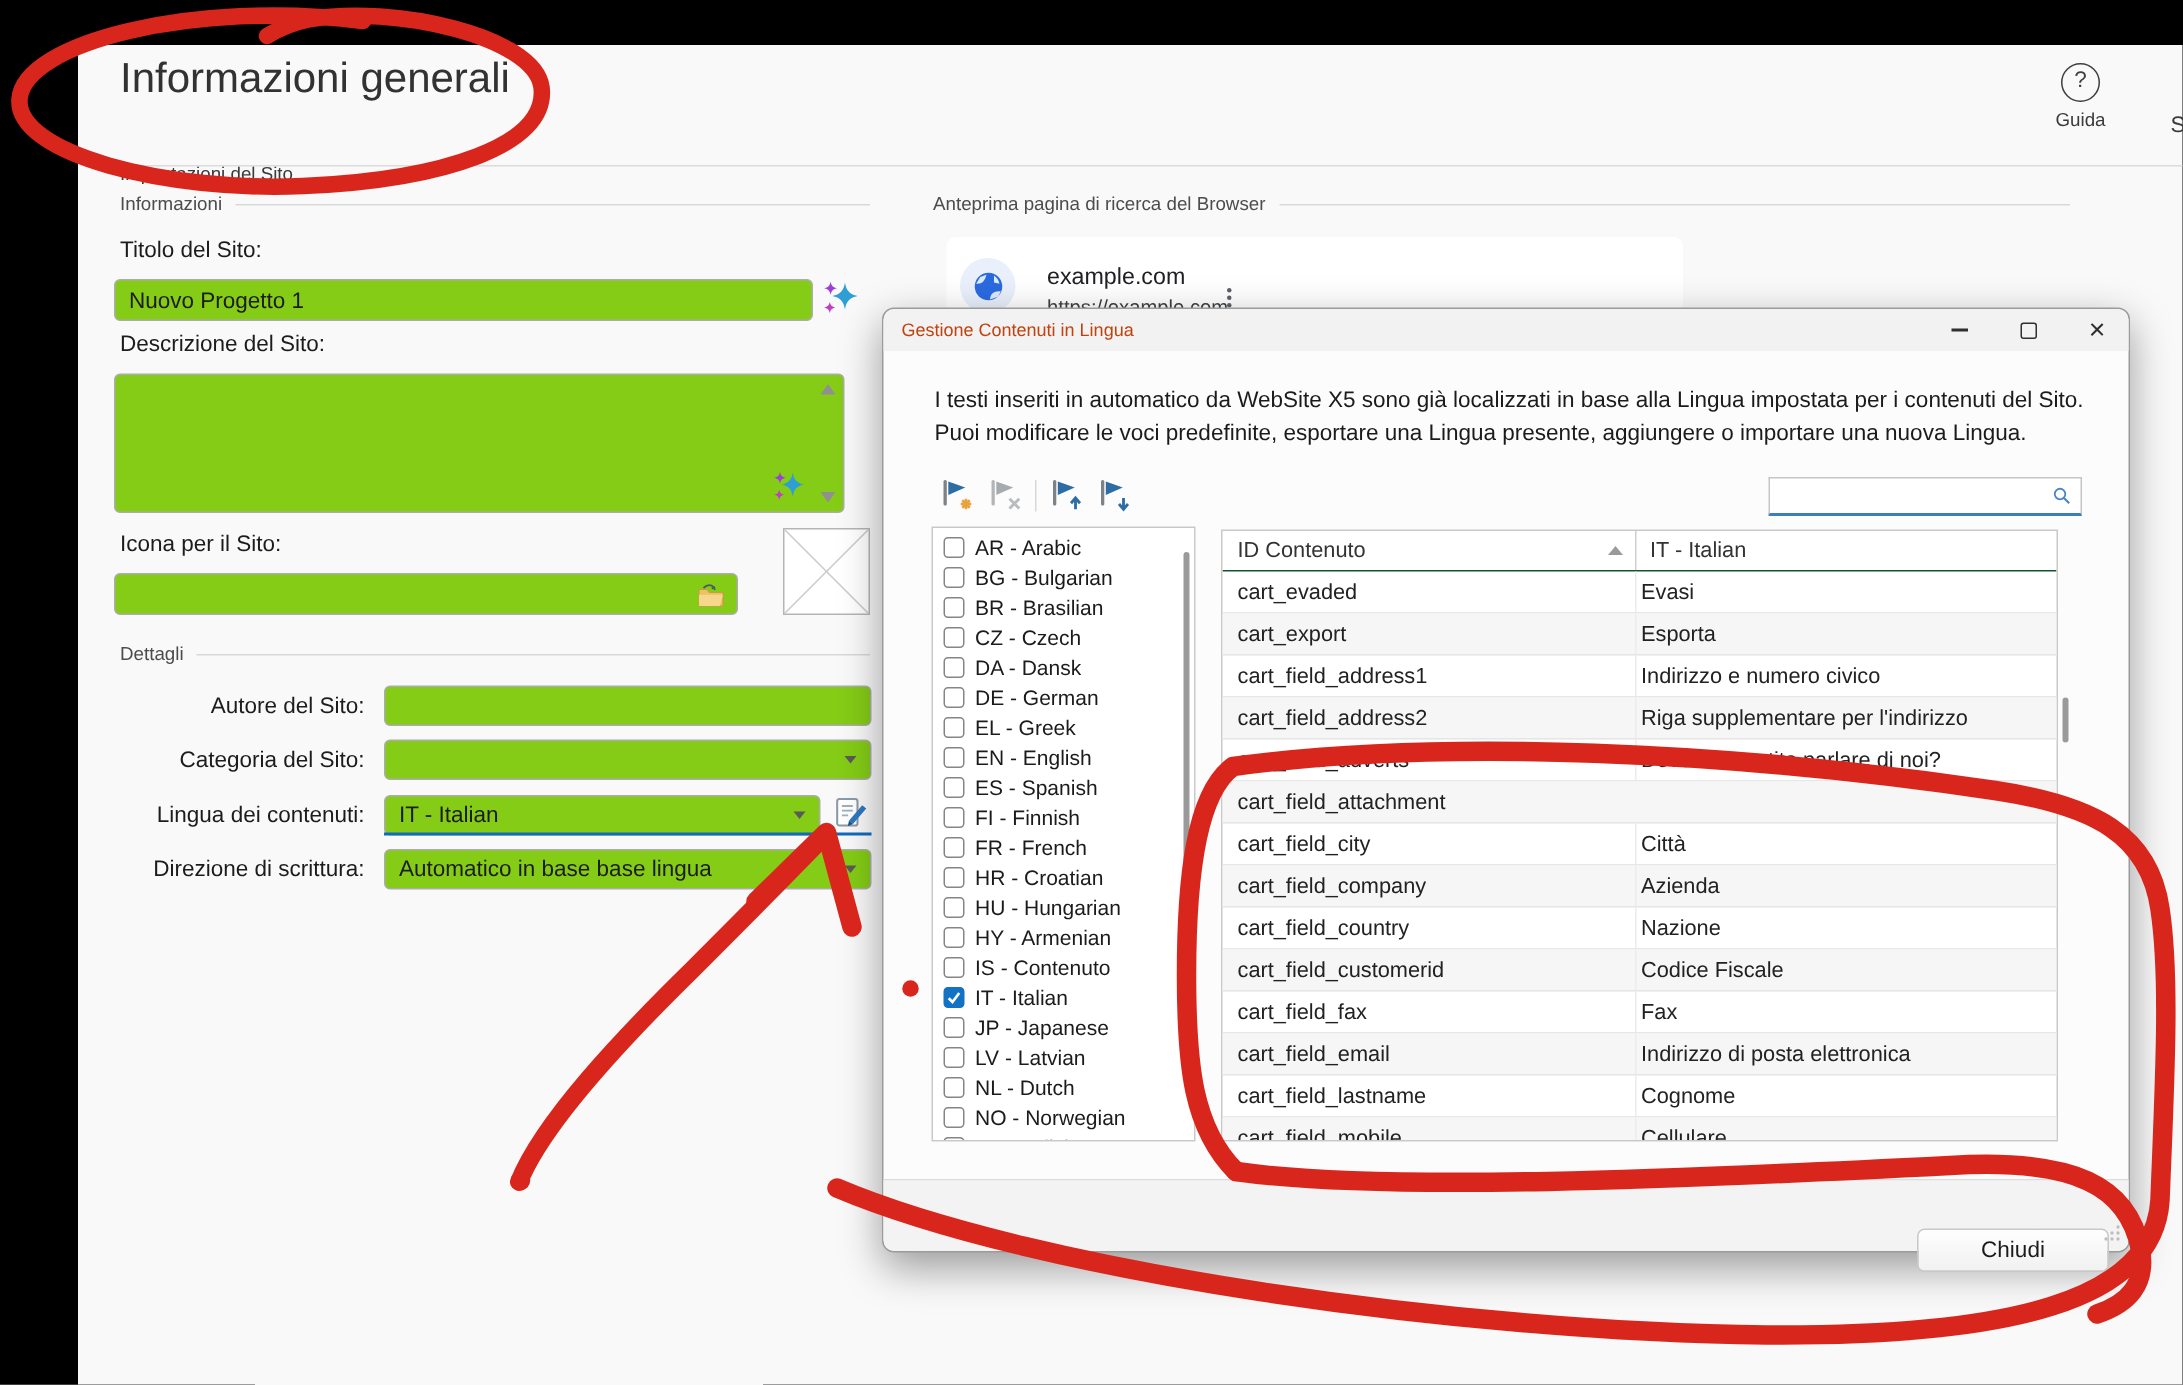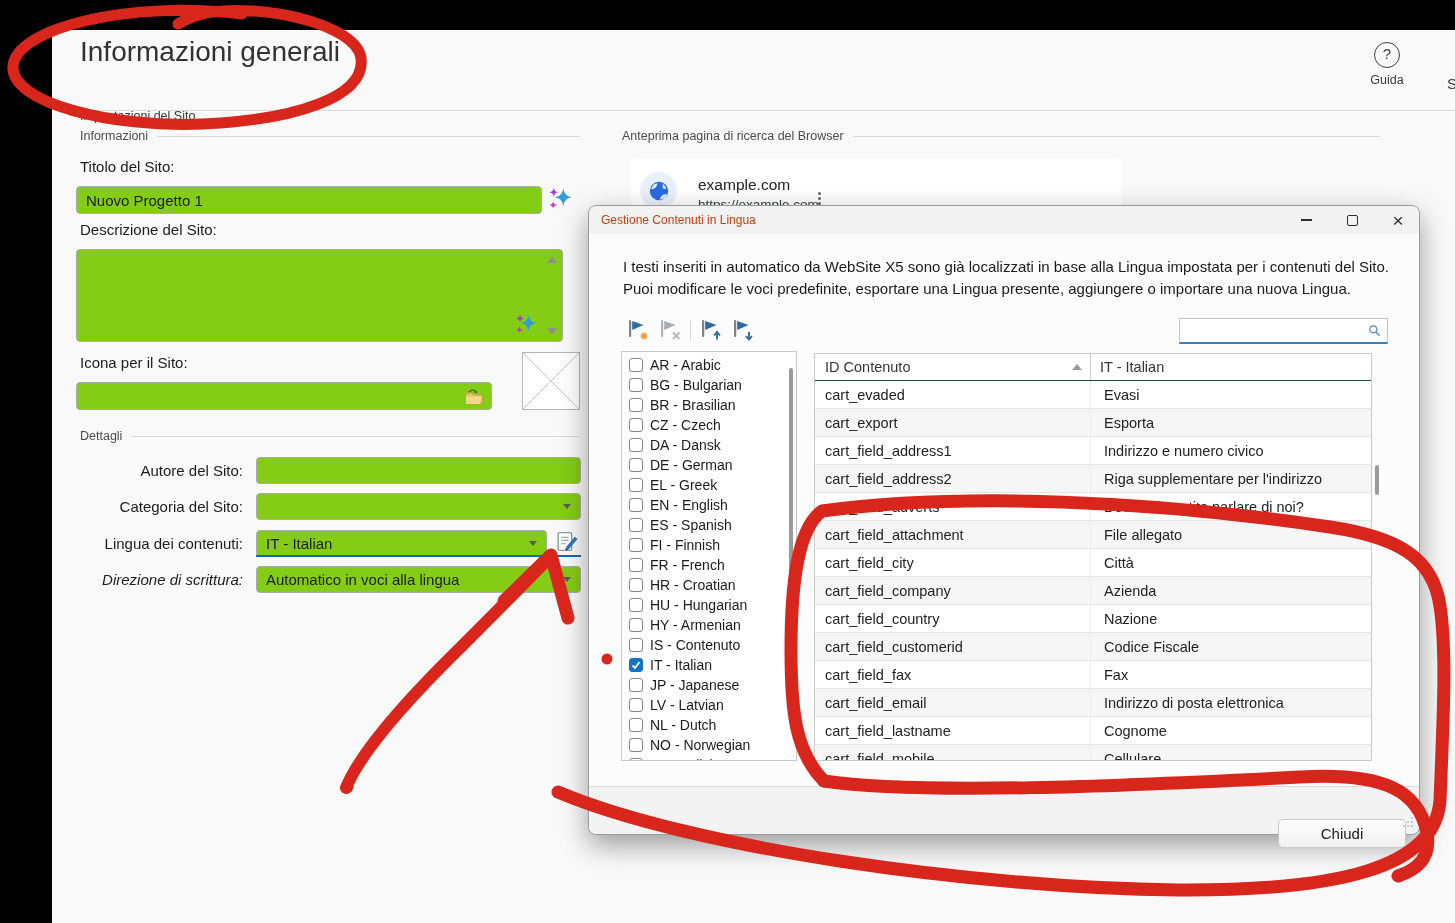--- a/index.html
+++ b/index.html
@@ -91,21 +91,21 @@
     border:1px solid #c9c9c9; overflow:hidden; }
   .thead { display:flex; height:27px; align-items:center; border-bottom:1px solid #14532d; }
   .th1 { width:275px; padding-left:10px; font-size:14.5px; color:#333; display:flex; align-items:center; }
   .sort-tri { margin-left:auto; margin-right:8px; width:0; height:0;
     border-left:5px solid transparent; border-right:5px solid transparent; border-bottom:6px solid #9a9a9a; }
   .th2 { flex:1; padding-left:9px; font-size:14.5px; color:#333; border-left:1px solid #cfcfcf;
     height:100%; display:flex; align-items:center; }
   .trow { display:flex; height:28px; align-items:center; border-bottom:1px solid #e6e6e6; }
   .trow:nth-of-type(even) { background:#f6f6f6; }
   .td1 { width:275px; padding-left:10px; font-size:14.5px; color:#222; white-space:nowrap; overflow:hidden; }
-  .td2 { flex:1; padding-left:13px; font-size:14.5px; color:#222; border-left:1px solid #ececec;
+  .td2 { flex:1; padding-left:3px; font-size:14.5px; color:#222; border-left:1px solid #ececec;
     height:100%; display:flex; align-items:center; white-space:nowrap; overflow:hidden; }
   .table-thumb { position:absolute; left:786px; top:259px; width:4px; height:30px; background:#9a9a9a; border-radius:2px; }
 
   
   .dlg-footer { position:absolute; left:0; top:580px; right:0; bottom:0; background:#f3f3f3;
     border-top:1px solid #dcdcdc; border-radius:0 0 8px 8px; }
   .close-btn { position:absolute; left:689px; top:8px; width:128px; height:29px; border:1px solid #c8c8c8;
     border-radius:5px; background:linear-gradient(#fefefe,#f1f1f1); font-size:15px; color:#1b1b1b;
     display:flex; align-items:center; justify-content:center; cursor:pointer;margin-top:24px; }
   .grip { position:absolute; left:812px; top:28px; }
@@ -192,23 +192,23 @@
   <div class="abs" style="left:503px; top:500px; width:25px; height:25px; cursor:pointer;">
     <svg width="25" height="25" viewBox="0 0 24 24">
       <rect x="3" y="2.5" width="13" height="17" rx="1.5" fill="#fff" stroke="#8a9aa8" stroke-width="1.3"></rect>
       <path d="M6 7 h7 M6 10 h7 M6 13 h4" stroke="#9fb0bd" stroke-width="1.2"></path>
       <path d="M10.5 16.5 L19 6.5 L21.6 8.6 L13.1 18.6 Z" fill="#2e78c0"></path>
       <path d="M10.5 16.5 L9.9 19.8 L13.1 18.6 Z" fill="#1b4f80"></path>
     </svg>
   </div>
   <div class="abs" style="left:204px; top:525px; width:325px; height:2px; background:#0f6cbd;"></div>
 
-  <div class="row-label" style="top:541px;font-style:italic;">Direzione di scrittura:</div>
+  <div class="row-label" style="top:541px;">Direzione di scrittura:</div>
   <div class="abs ibox combo" style="left:204px; top:536px; width:325px; height:27px;">
-    <span>Automatico in voci alla lingua</span>
+    <span>Automatico in base base lingua</span>
     <span class="caret"></span>
   </div>
 
   <div class="abs group" style="left:570px; top:99px; width:758px;">
     <span class="glabel">Anteprima pagina di ricerca del Browser</span>
     <span class="gline"></span>
   </div>
   <div class="abs preview-card">
     <div class="globe-wrap">
       <svg width="22" height="22" viewBox="0 0 24 24">
@@ -467,21 +467,20 @@
           <div class="td2">Riga supplementare per l'indirizzo</div>
         </div>
 
         <div class="trow">
           <div class="td1">cart_field_adverts</div>
           <div class="td2">Dove hai sentito parlare di noi?</div>
         </div>
 
         <div class="trow">
           <div class="td1">cart_field_attachment</div>
-          <div class="td2">File allegato</div>
         </div>
 
         <div class="trow">
           <div class="td1">cart_field_city</div>
           <div class="td2">Città</div>
         </div>
 
         <div class="trow">
           <div class="td1">cart_field_company</div>
           <div class="td2">Azienda</div>

